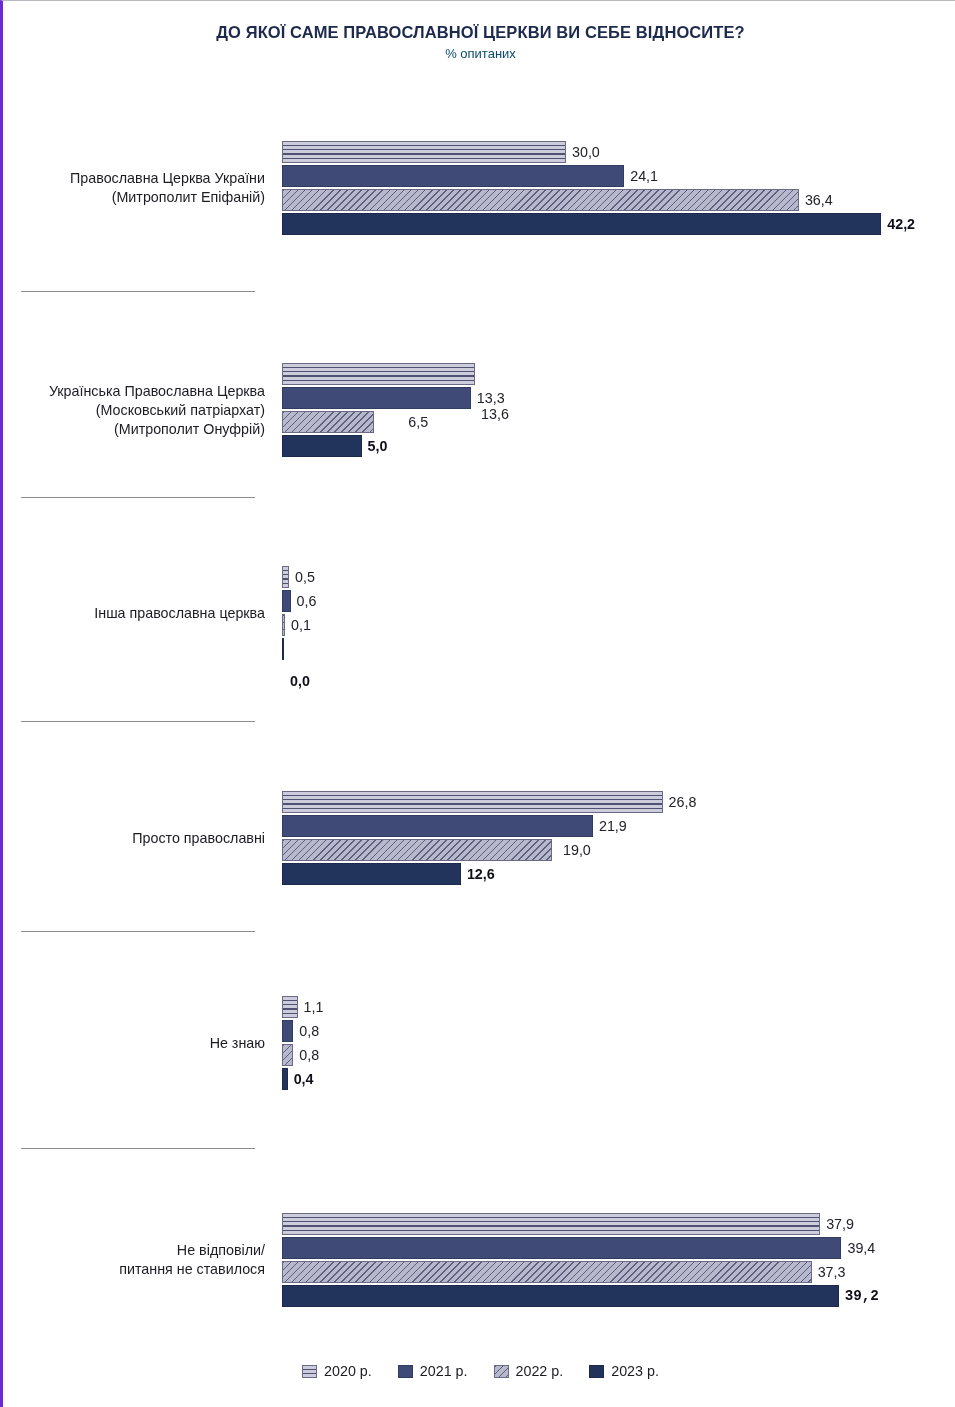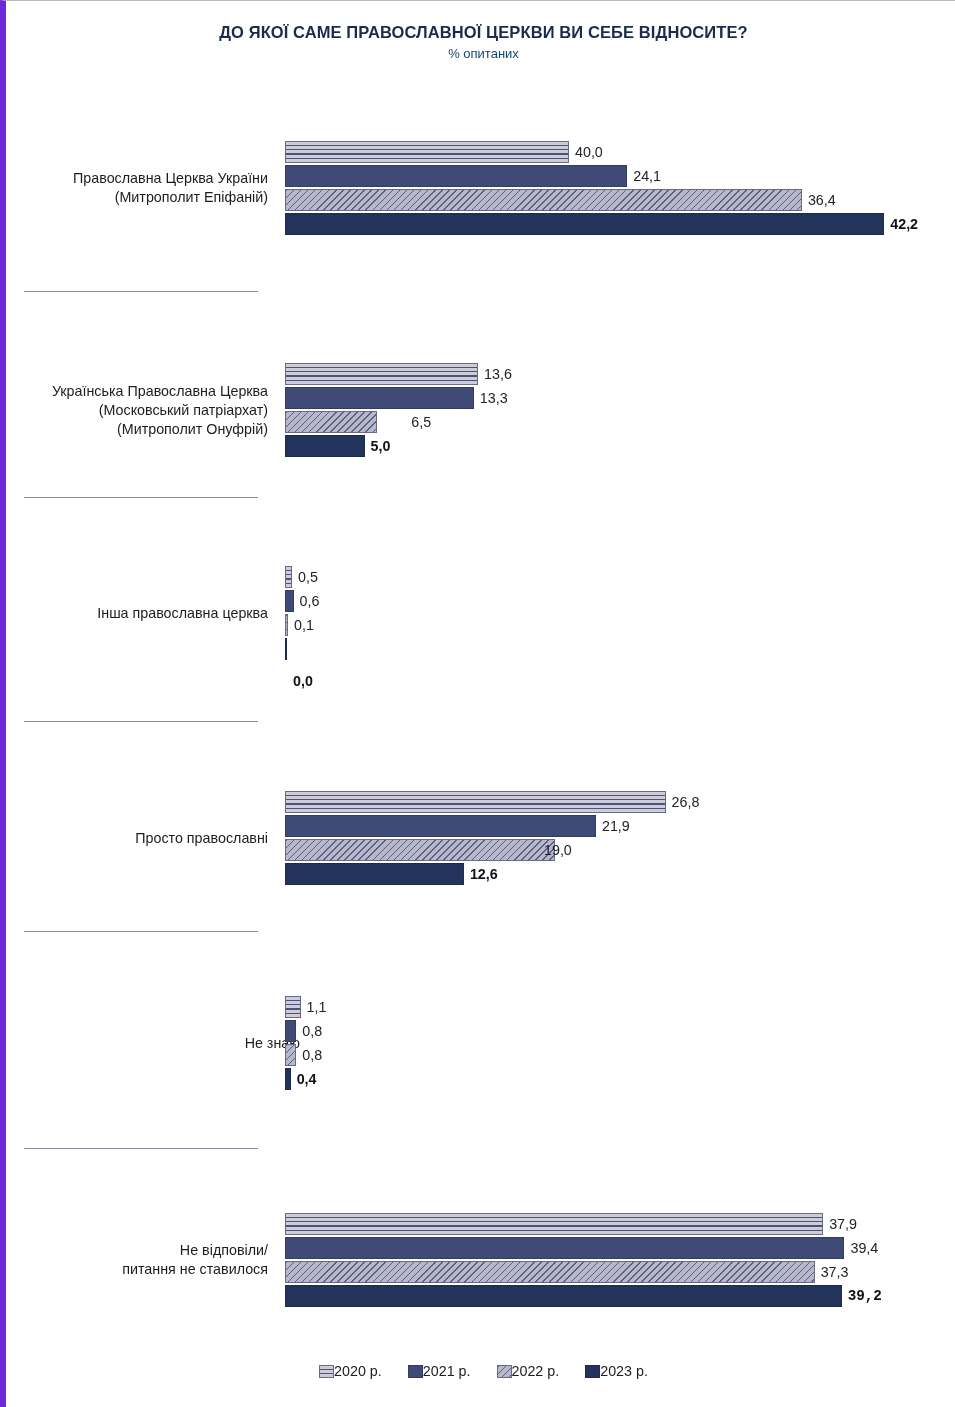--- a/index.html
+++ b/index.html
@@ -9,21 +9,21 @@
   }
   body {
     font-family: "Liberation Sans", sans-serif;
     -webkit-font-smoothing: antialiased;
   }
   #page {
     position: relative;
     width: 955px;
     height: 1407px;
     background: #ffffff;
-    border-left: 6px solid #6d28d9;
+    border-left: 3px solid #6d28d9;
     border-top: 1px solid #b9b9c2;
     box-sizing: border-box;
     overflow: hidden;
   }
 
   
   .title {
     position: absolute;
     left: 0;
     top: 22px;
@@ -159,20 +159,21 @@
     top: 1362px;
     width: 955px;
     display: flex;
     justify-content: center;
     align-items: center;
     gap: 26px;
   }
   .legend-item {
     display: flex;
     align-items: center;
+    gap: 7px;
   }
   .legend-swatch {
     width: 15px;
     height: 13px;
     box-sizing: border-box;
     display: inline-block;
   }
   .legend-text {
     font-size: 14.3px;
     color: #1c1c22;
@@ -186,21 +187,21 @@
   <div class="title">ДО ЯКОЇ САМЕ ПРАВОСЛАВНОЇ ЦЕРКВИ ВИ СЕБЕ ВІДНОСИТЕ?</div>
   <div class="subtitle">% опитаних</div>
 
   <div class="plot" id="plot">
       <div class="group" style="top: 140px;">
         <div class="cat-label" style="top: 28px;">Православна Церква України
 (Митрополит Епіфаній)</div>
         <div class="bars">
           <div class="barrow">
             <div class="bar s2020" style="width: 284px;"></div>
-            <div class="bar-val" style="left: 284px;">40,0</div>
+            <div class="bar-val" style="left: 284px;">30,0</div>
           </div>
           <div class="barrow">
             <div class="bar s2021" style="width: 342.22px;"></div>
             <div class="bar-val" style="left: 342.22px;">24,1</div>
           </div>
           <div class="barrow">
             <div class="bar s2022" style="width: 516.88px;"></div>
             <div class="bar-val" style="left: 516.88px;">36,4</div>
           </div>
           <div class="barrow">
@@ -209,21 +210,21 @@
           </div>
         </div>
       </div>
       <div class="group" style="top: 362px;">
         <div class="cat-label" style="top: 18.5px;">Українська Православна Церква
 (Московський патріархат)
 (Митрополит Онуфрій)</div>
         <div class="bars">
           <div class="barrow">
             <div class="bar s2020" style="width: 193.12px;"></div>
-            <div class="bar-val" style="left: 193.12px;">13,6</div>
+            <div class="bar-val" style="left: 193.12px; margin-top: 40px;">13,6</div>
           </div>
           <div class="barrow">
             <div class="bar s2021" style="width: 188.86px;"></div>
             <div class="bar-val" style="left: 188.86px;">13,3</div>
           </div>
           <div class="barrow">
             <div class="bar s2022" style="width: 92.3px;"></div>
             <div class="bar-val" style="left: 92.3px; margin-left: 28px;">6,5</div>
           </div>
           <div class="barrow">
@@ -259,30 +260,30 @@
           <div class="barrow">
             <div class="bar s2020" style="width: 380.56px;"></div>
             <div class="bar-val" style="left: 380.56px;">26,8</div>
           </div>
           <div class="barrow">
             <div class="bar s2021" style="width: 310.98px;"></div>
             <div class="bar-val" style="left: 310.98px;">21,9</div>
           </div>
           <div class="barrow">
             <div class="bar s2022" style="width: 269.8px;"></div>
-            <div class="bar-val" style="left: 253px;">19,0</div>
+            <div class="bar-val" style="left: 275px;">19,0</div>
           </div>
           <div class="barrow">
             <div class="bar s2023" style="width: 178.92px;"></div>
             <div class="bar-val bold" style="left: 178.92px;">12,6</div>
           </div>
         </div>
       </div>
       <div class="group" style="top: 995px;">
-        <div class="cat-label" style="top: 37.5px; margin-left: 32px;">Не знаю</div>
+        <div class="cat-label" style="top: 37.5px;">Не знаю</div>
         <div class="bars">
           <div class="barrow">
             <div class="bar s2020" style="width: 15.62px;"></div>
             <div class="bar-val" style="left: 15.62px;">1,1</div>
           </div>
           <div class="barrow">
             <div class="bar s2021" style="width: 11.36px;"></div>
             <div class="bar-val" style="left: 11.36px;">0,8</div>
           </div>
           <div class="barrow">

